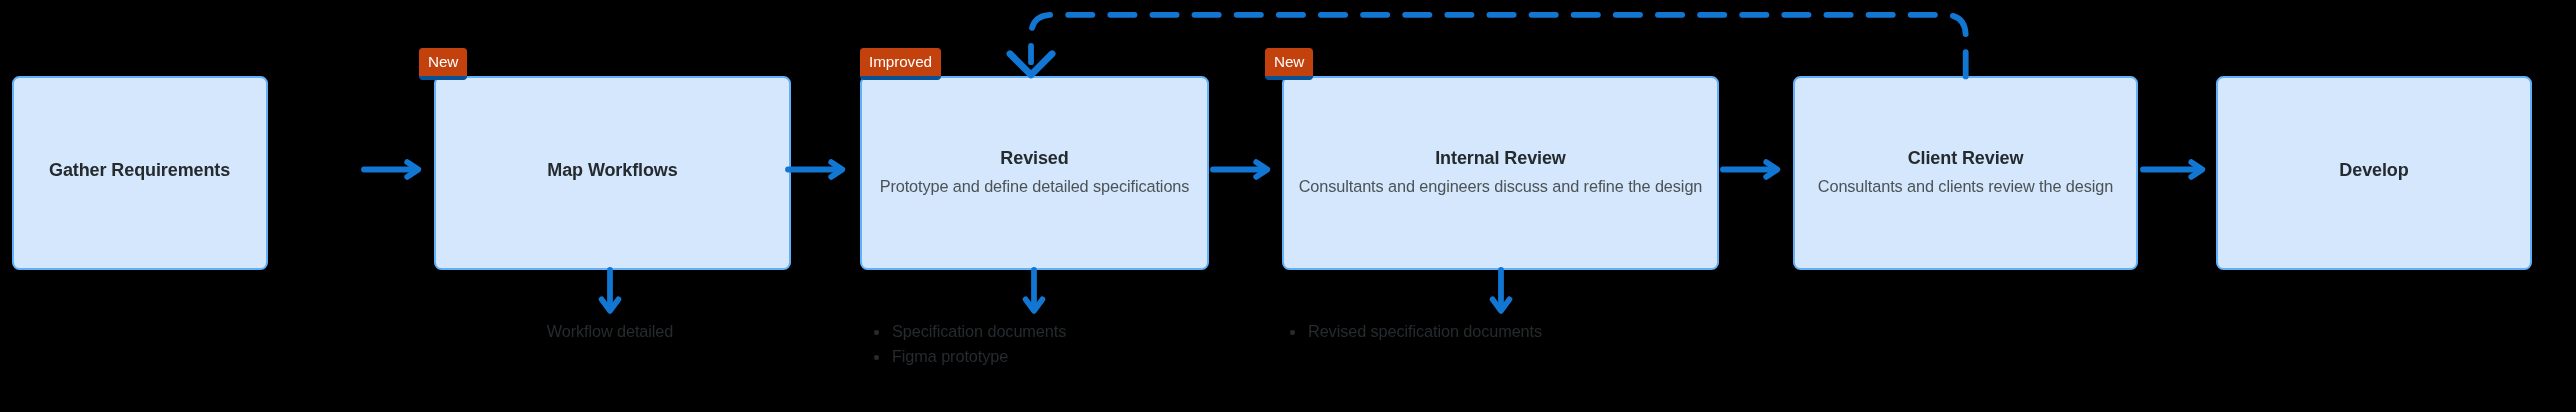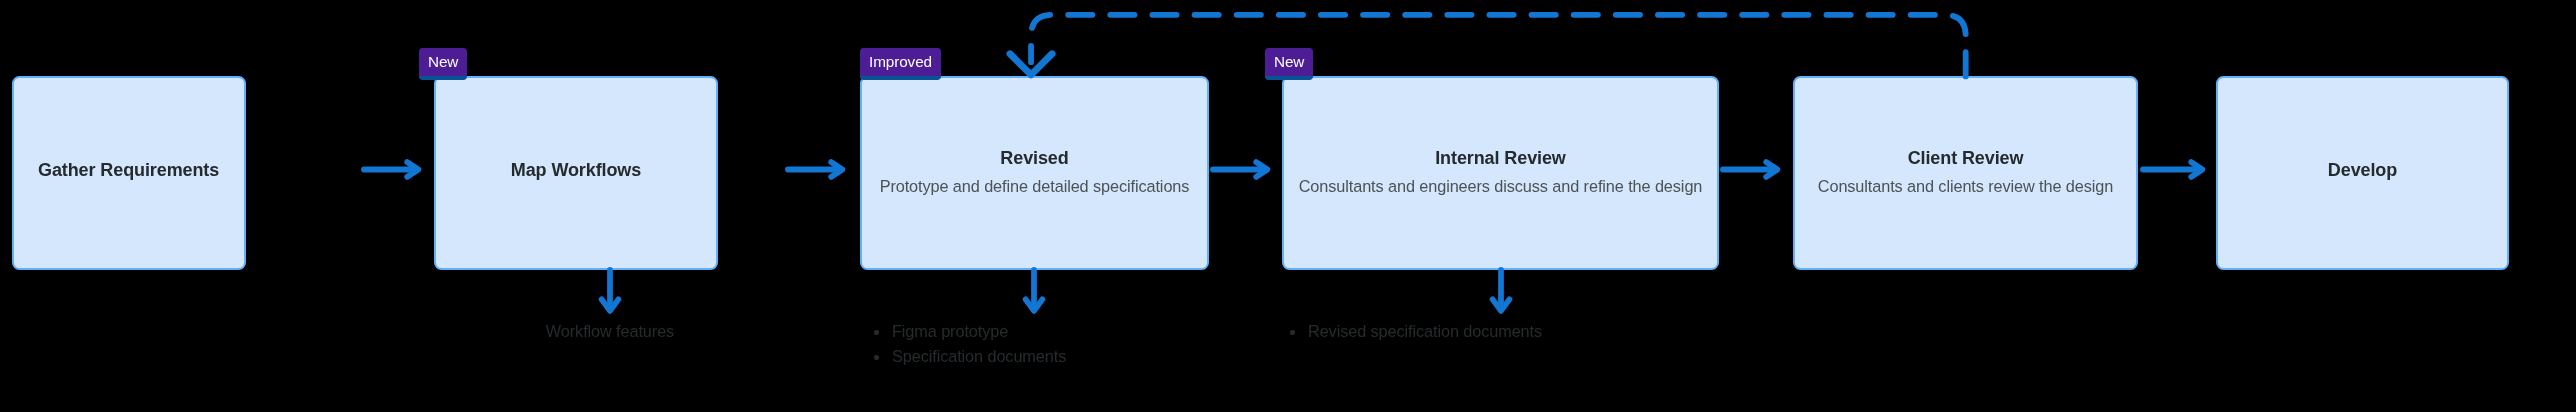--- a/index.html
+++ b/index.html
@@ -47,33 +47,33 @@
   .node-desc {
     font-size: 16.3px;
     font-weight: normal;
     color: #4c5256;
     line-height: 1.45;
     letter-spacing: -0.1px;
     max-width: 100%;
   }
 
   
-  #node-0 { left: 11.6px;   width: 234px; }
-  #node-1 { left: 434px;  width: 284px; }
+  #node-0 { left: 11.6px;   width: 256px; }
+  #node-1 { left: 434px;  width: 357px; }
   #node-2 { left: 860px; width: 349px; }
   #node-3 { left: 1282px; width: 437px; }
   #node-4 { left: 1793px; width: 345px; }
-  #node-5 { left: 2216px; width: 293px; }
+  #node-5 { left: 2216px; width: 316px; }
 
   
   .badge {
     position: absolute;
     top: 48px;
     height: 28.4px;
-    background: #4c1d95;
+    background: #c2410c;
     border-bottom: 4.7px solid #0a5296;
     border-radius: 3.7px;
     color: #ffffff;
     font-size: 15.3px;
     line-height: 28.4px;
     text-align: right;
     padding: 0 9px;
     box-sizing: content-box;
     z-index: 6;
     letter-spacing: -0.1px;
@@ -239,27 +239,27 @@
 
   <div class="node" id="node-5">
     <div class="node-title">Develop</div>
   </div>
 
   <div class="badge" id="badge-new-1">New</div>
   <div class="badge" id="badge-improved-2">Improved</div>
   <div class="badge" id="badge-new-3">New</div>
 
   <div class="output plain" id="output-1">
-    <div>Workflow features</div>
+    <div>Workflow detailed</div>
   </div>
 
   <div class="output" id="output-2">
     <ul>
+      <li>Specification documents</li>
       <li>Figma prototype</li>
-      <li>Specification documents</li>
     </ul>
   </div>
 
   <div class="output" id="output-3">
     <ul>
       <li>Revised specification documents</li>
     </ul>
   </div>
 
 </div>

